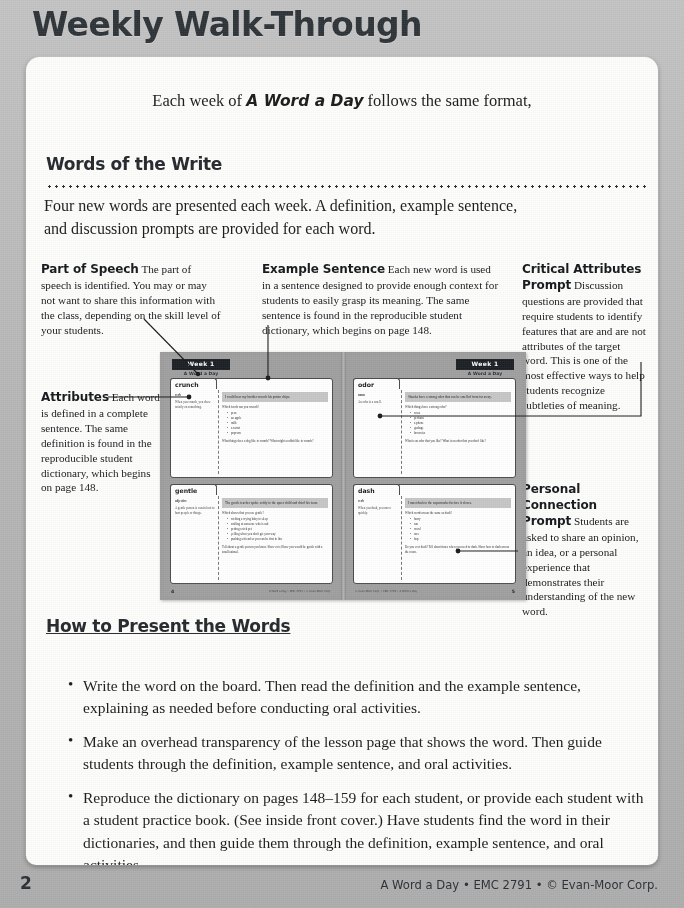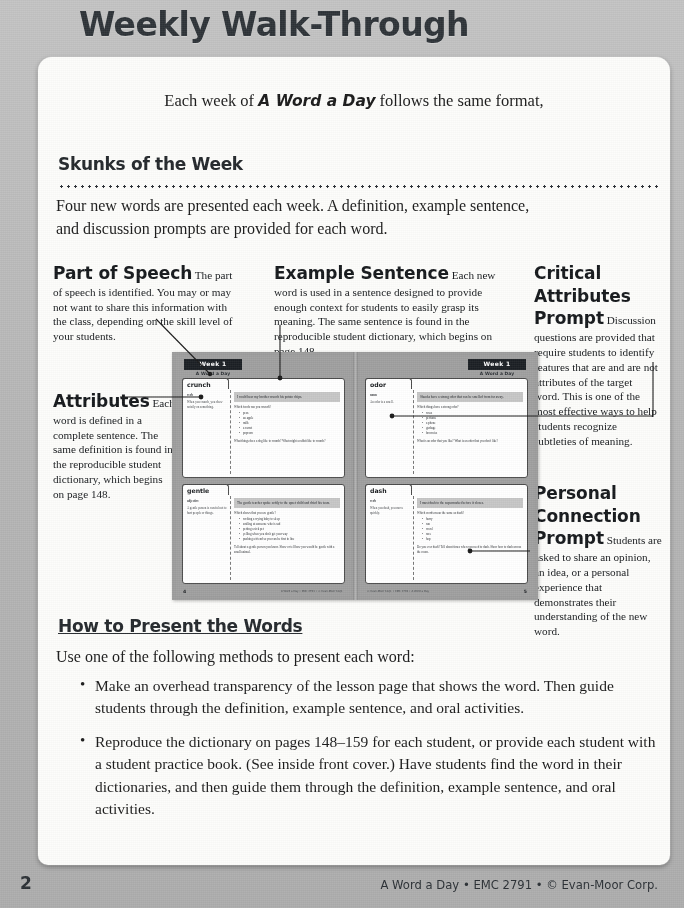--- a/index.html
+++ b/index.html
@@ -33,33 +33,31 @@
   
   .page-title {
     position: absolute;
     left: 32px; top: 5px;
     font-family: "DejaVu Sans", sans-serif;
     font-weight: 700;
     font-size: 33px;
     letter-spacing: -0.6px;
     color: #2e3338;
     text-shadow: 0 1px 0 rgba(255,255,255,.25);
-    margin-left: 47px;
   }
 
   
   .card {
     position: absolute;
     left: 26px; top: 57px;
     width: 632px; height: 808px;
     background: #fdfdfb;
     border-radius: 14px 14px 10px 10px;
     box-shadow: 0 2px 5px rgba(0,0,0,.33), 0 0 0 .5px rgba(255,255,255,.4);
     overflow: hidden;
-    margin-left: 12px;
   }
   .card-inner { position: relative; width: 100%; height: 100%; }
 
   
   .intro {
     position: absolute;
     left: 40px; top: 32px;
     width: 552px;
     text-align: center;
     font-size: 16.5px;
@@ -119,21 +117,21 @@
   
   .callout {
     position: absolute;
     font-size: 11.2px;
     line-height: 1.33;
     color: #15181b;
   }
   .callout .lead {
     font-family: "DejaVu Sans", sans-serif;
     font-weight: 700;
-    font-size: 17px;
+    font-size: 12px;
     letter-spacing: -0.1px;
   }
   #c-pos      { left: 15px;  top: 205px; width: 180px; }
   #c-example  { left: 236px; top: 205px; width: 238px; }
   #c-critical { left: 496px; top: 205px; width: 124px; }
   #c-definition { left: 15px; top: 333px; width: 122px; }
   #c-personal { left: 496px; top: 425px; width: 128px; }
 
   
   .leaders { position: absolute; inset: 0; z-index: 12; pointer-events: none; }
@@ -266,21 +264,21 @@
 
 <h1 class="page-title">Weekly Walk-Through</h1>
 
 <div class="card">
  <div class="card-inner">
 
   <p class="intro">
     <span>Each week of </span><b>A Word a Day</b><span> follows the same format,</span><br>
   </p>
 
-  <h2 class="sec-head" id="sec-words">Skunks of the Week</h2>
+  <h2 class="sec-head" id="sec-words">Words of the Write</h2>
   <div class="dots"></div>
   <p class="body-text" id="words-desc">Four new words are presented each week. A definition, example sentence, and discussion prompts are provided for each word.</p>
 
   <div class="callout" id="c-pos">
     <span class="lead">Part of Speech</span>
     <span>The part of speech is identified. You may or may not want to share this information with the class, depending on the skill level of your students.</span>
   </div>
 
   <div class="callout" id="c-example">
     <span class="lead">Example Sentence</span>
@@ -430,23 +428,23 @@
           <div class="ptail">Do you ever dash? Tell about times when you need to dash. Show how to dash across the room.</div>
         </div>
       </div>
 
       <div class="pnum">5</div>
       <div class="pfoot cleft">© Evan-Moor Corp. • EMC 2791 • A Word a Day</div>
     </div>
   </div>
 
   <h2 class="sec-head" id="sec-present">How to Present the Words</h2>
-  <p class="body-text" id="present-desc">Use one of the following methods to present each word:</p>
 
   <ul class="bullets">
+    <li>Write the word on the board. Then read the definition and the example sentence, explaining as needed before conducting oral activities.</li>
     <li>Make an overhead transparency of the lesson page that shows the word. Then guide students through the definition, example sentence, and oral activities.</li>
     <li>Reproduce the dictionary on pages 148–159 for each student, or provide each student with a student practice book. (See inside front cover.) Have students find the word in their dictionaries, and then guide them through the definition, example sentence, and oral activities.</li>
   </ul>
 
  </div>
 </div>
 
 <div class="footer-num">2</div>
 <div class="footer-right">A Word a Day • EMC 2791 • © Evan-Moor Corp.</div>
 

